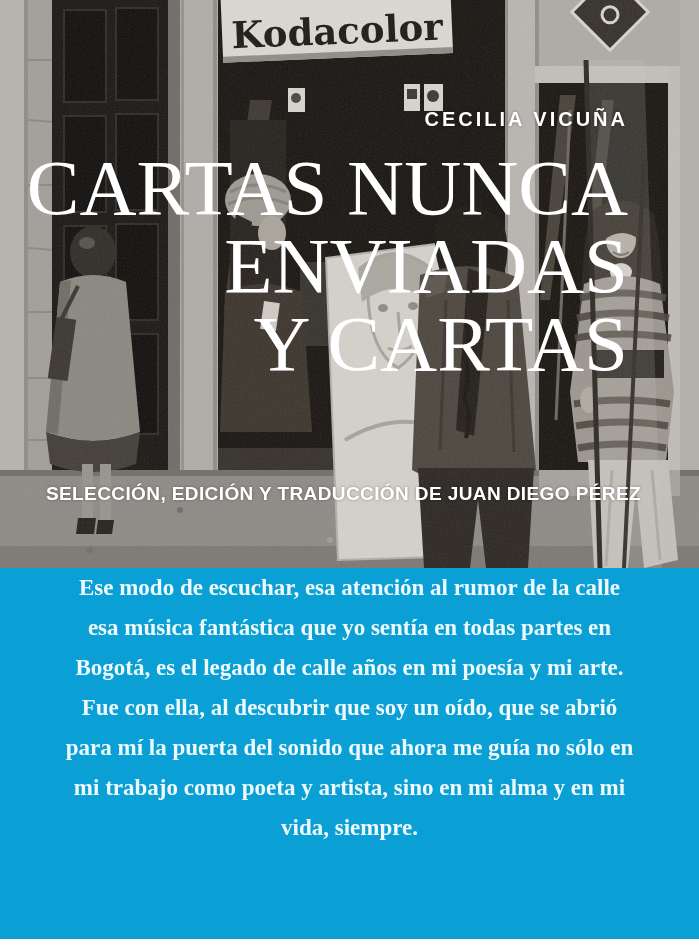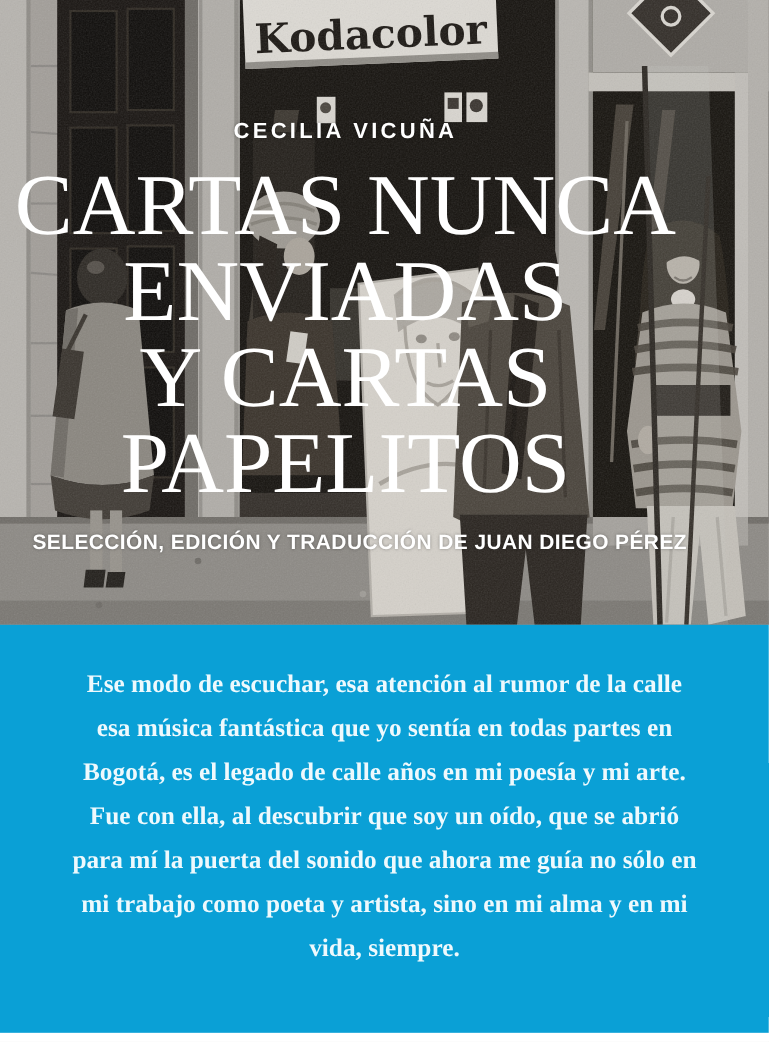--- a/index.html
+++ b/index.html
@@ -5,38 +5,38 @@
   html,body{margin:0;padding:0;background:#ffffff;}
   .cover{
     position:relative;width:699px;height:947px;margin:0 auto;
     background:#ffffff;overflow:hidden;
     font-family:"Liberation Sans",sans-serif;
   }
   
   .photo{position:absolute;top:0;left:0;width:699px;height:568px;overflow:hidden;background:#a9a6a1;}
   .photo svg{display:block;width:699px;height:568px;}
   
-  .overlay{position:absolute;left:0;width:628px;text-align:center;color:#ffffff;}
+  .overlay{position:absolute;left:0;width:628px;text-align:right;color:#ffffff;}
   .author{
     top:108px;font-size:20px;font-weight:700;letter-spacing:3px;
     font-family:"Liberation Sans",sans-serif;
     text-shadow:0 0 3px rgba(0,0,0,.35);
   }
   .title{top:149px;font-family:"Liberation Serif",serif;font-weight:400;}
   .title-line{font-size:79px;line-height:78px;white-space:nowrap;letter-spacing:0;}
   .subtitle{
     top:483px;font-size:19px;font-weight:700;letter-spacing:.4px;
     font-family:"Liberation Sans",sans-serif;white-space:nowrap;
     text-shadow:0 0 3px rgba(0,0,0,.35);
     margin-left:13px;
   }
   
   .quote{
     position:absolute;top:568px;left:0;width:699px;height:371px;
-    background:#0aa0d6;box-sizing:border-box;padding-top:34px;
+    background:#0aa0d6;box-sizing:border-box;
     text-align:center;
   }
   .quote-line{
     font-family:"Liberation Serif",serif;font-weight:700;
     font-size:23px;line-height:40px;color:#eef9fd;white-space:nowrap;
   }
   
   .bottom-strip{position:absolute;top:939px;left:0;width:699px;height:8px;background:#ffffff;}
 </style>
 </head>
@@ -227,21 +227,20 @@
       </g>
 
       <rect x="0" y="0" width="699" height="568" filter="url(#grain)" opacity="0.15"></rect>
     </svg>
 
     <div class="overlay author">CECILIA VICUÑA</div>
     <div class="overlay title">
       <div class="title-line">CARTAS NUNCA</div>
       <div class="title-line">ENVIADAS</div>
       <div class="title-line">Y CARTAS</div>
-      <div class="title-line">PAPELITOS</div>
     </div>
     <div class="overlay subtitle">SELECCIÓN, EDICIÓN Y TRADUCCIÓN DE JUAN DIEGO PÉREZ</div>
   </div>
 
   <div class="quote">
     <div class="quote-line">Ese modo de escuchar, esa atención al rumor de la calle</div>
     <div class="quote-line">esa música fantástica que yo sentía en todas partes en</div>
     <div class="quote-line">Bogotá, es el legado de calle años en mi poesía y mi arte.</div>
     <div class="quote-line">Fue con ella, al descubrir que soy un oído, que se abrió</div>
     <div class="quote-line">para mí la puerta del sonido que ahora me guía no sólo en</div>

